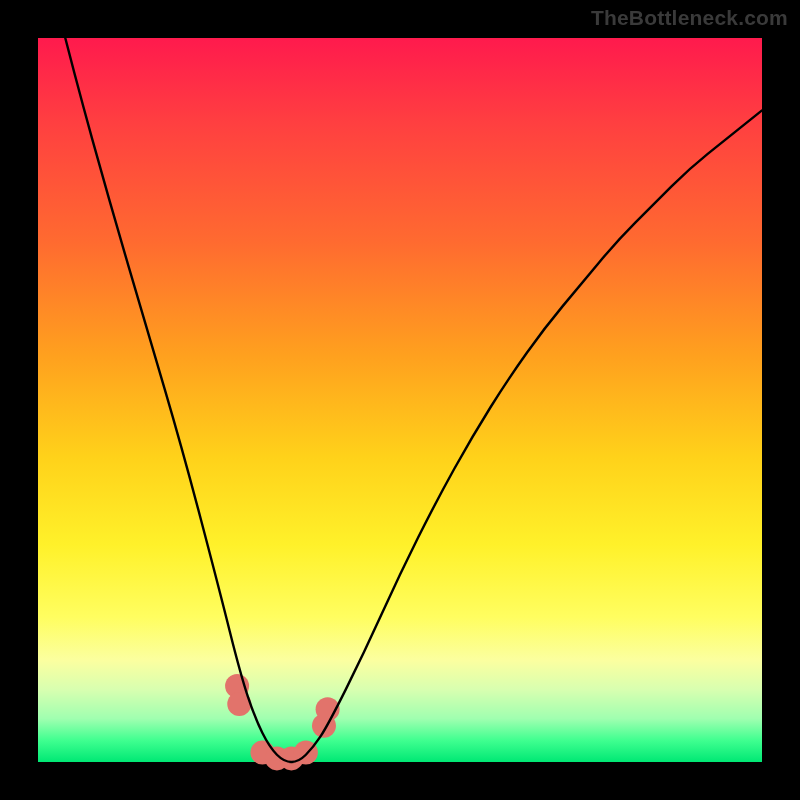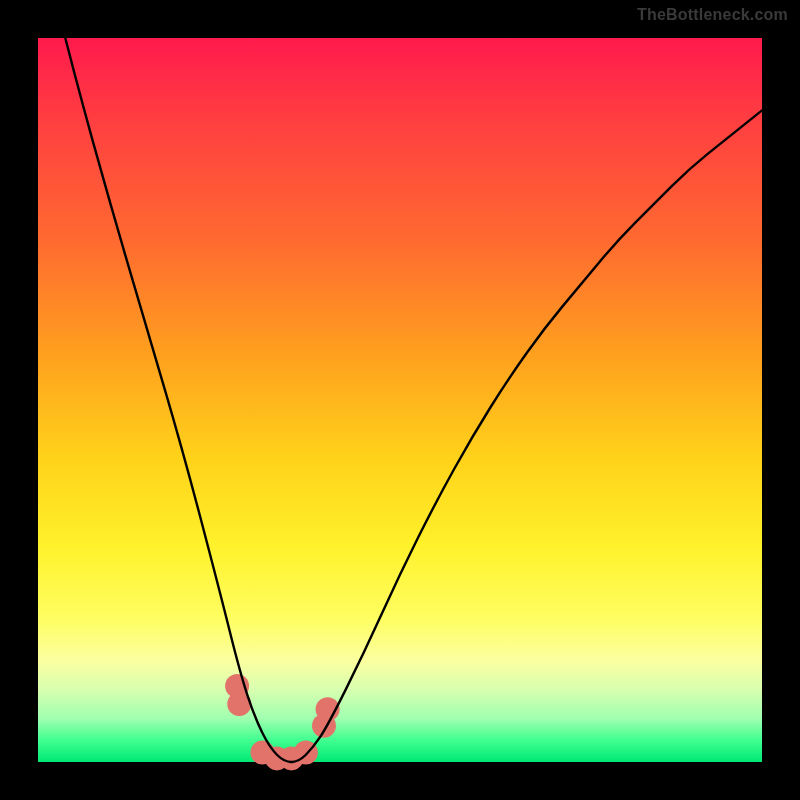--- a/index.html
+++ b/index.html
@@ -45,21 +45,21 @@
     left: 0;
     width: 724px;
     height: 724px;
     overflow: visible;
   }
   .watermark {
     position: absolute;
     top: 6px;
     right: 12px;
     font-family: Arial, Helvetica, sans-serif;
-    font-size: 16px;
+    font-size: 21px;
     font-weight: 600;
     color: #3a3a3a;
     letter-spacing: 0.2px;
   }
 </style>
 </head>
 <body>
 
 <div class="frame">
   <div class="plot-area">

